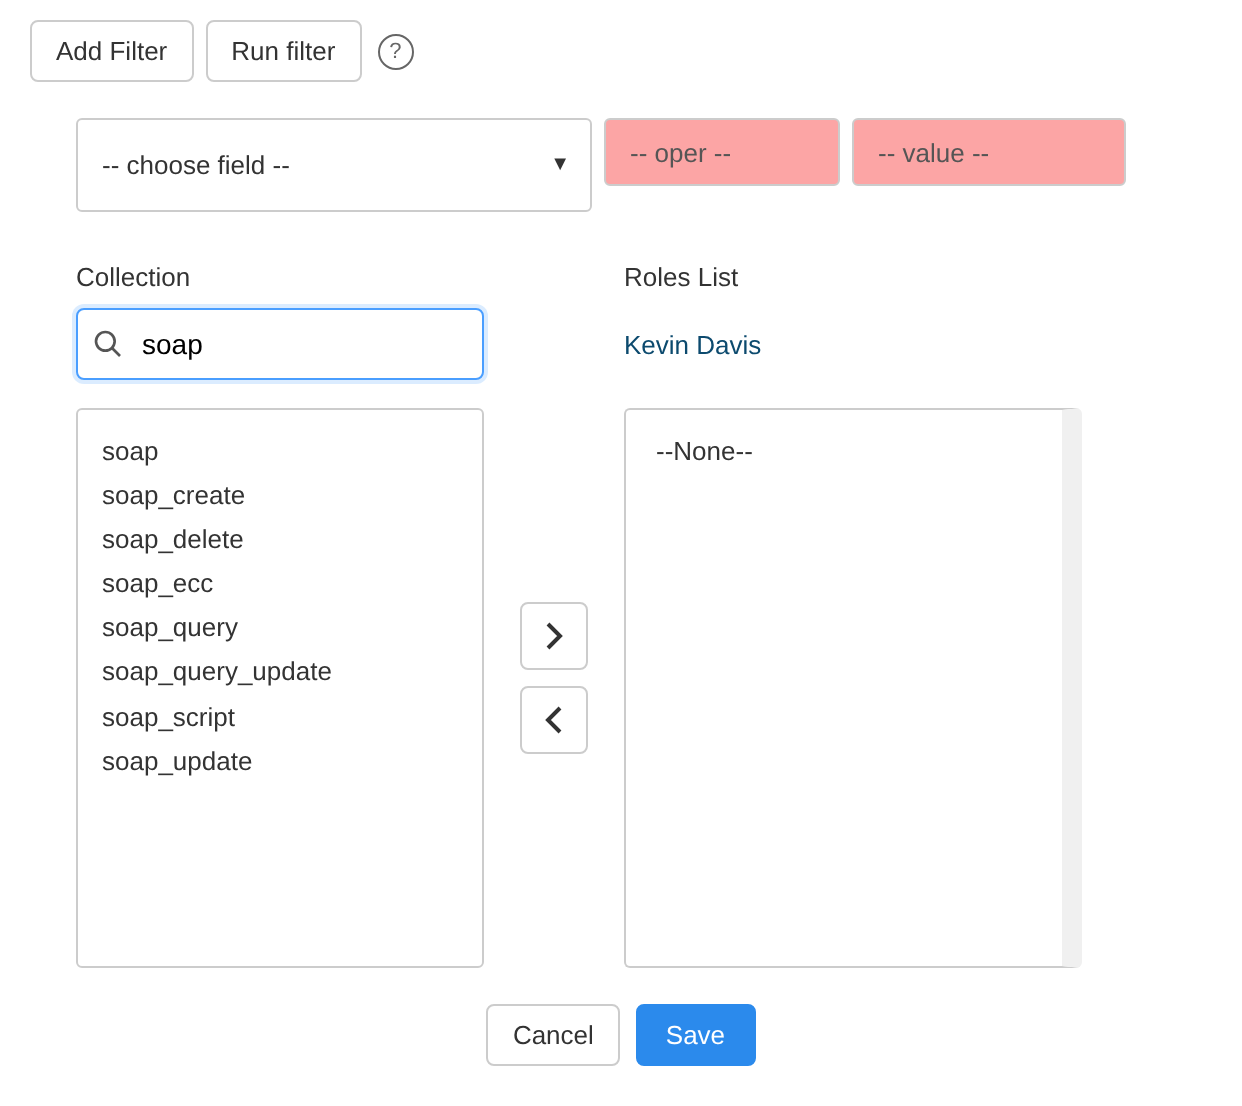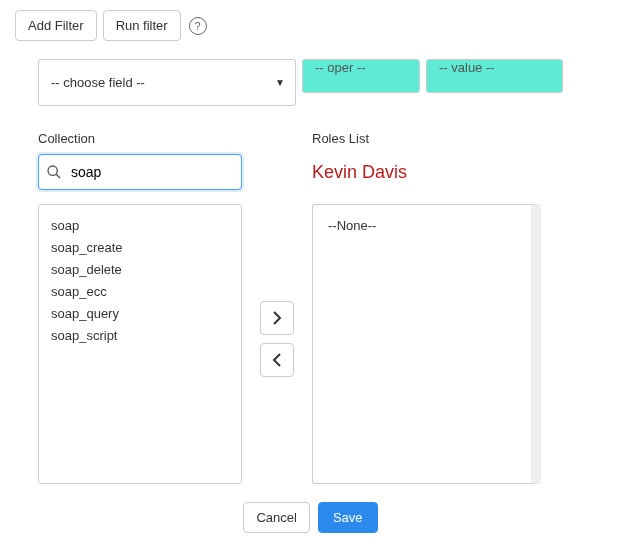--- a/index.html
+++ b/index.html
@@ -3,32 +3,32 @@
 <meta charset="utf-8">
 <style>
 * { box-sizing: border-box; margin: 0; padding: 0; }
 body { font-family: -apple-system, BlinkMacSystemFont, "Segoe UI", Arial, sans-serif; font-size: 13px; color: #333; padding: 10px; width: 621px; }
 .toolbar { display: flex; gap: 6px; align-items: center; margin-bottom: 18px; margin-left: 5px; }
 .btn { background: #fff; border: 1px solid #ccc; border-radius: 4px; padding: 7px 12px; font-size: 13px; cursor: pointer; color: #333; }
 .help-circle { width: 18px; height: 18px; border: 1.5px solid #666; border-radius: 50%; display: flex; align-items: center; justify-content: center; font-size: 11px; color: #666; margin-left: 2px; }
 .filter-row { display: flex; gap: 6px; margin-left: 28px; margin-bottom: 25px; }
 .select-field { position: relative; width: 258px; height: 47px; border: 1px solid #ccc; border-radius: 3px; background: #fff; display: flex; align-items: center; padding: 0 12px; cursor: pointer; }
 .select-field .arrow { position: absolute; right: 10px; font-size: 10px; color: #333; }
-.disabled-field { width: 118px; height: 34px; border: 1px solid #ccc; border-radius: 3px; background: #5eead4; display: flex; padding: 0 12px; color: #555; }
+.disabled-field { width: 118px; height: 34px; border: 1px solid #ccc; border-radius: 3px; background: #fca5a5; display: flex; align-items: center; padding: 0 12px; color: #555; }
 .disabled-field.wide { width: 137px; }
 .main { display: flex; gap: 10px; align-items: flex-start; }
 .col { flex: 1; }
 .col-left { width: 204px; flex: none; margin-left: 28px; }
 .col-right { width: 229px; flex: none; }
 .col-mid { width: 50px; flex: none; display: flex; flex-direction: column; gap: 8px; align-items: center; justify-content: center; padding-top: 170px; }
 .section-label { font-size: 13px; color: #333; margin-bottom: 8px; }
 .search-wrap { position: relative; margin-bottom: 14px; }
 .search-input { width: 100%; height: 36px; border: 1px solid #4a9eff; border-radius: 4px; padding: 0 12px 0 32px; font-size: 14px; outline: none; box-shadow: 0 0 0 2px rgba(74,158,255,0.2); }
 .search-icon { position: absolute; left: 8px; top: 50%; transform: translateY(-50%); width: 16px; height: 16px; color: #555; }
-.subtext { font-size: 18px; color: #b91c1c; margin-bottom: 14px; }
+.subtext { font-size: 13px; color: #0c4a6e; margin-bottom: 14px; }
 .subtext-spacer { height: 36px; margin-bottom: 14px; display:flex; align-items:center; }
 .listbox { border: 1px solid #ccc; border-radius: 3px; height: 280px; padding: 10px 12px; overflow-y: auto; background: #fff; position: relative; }
 .listbox::-webkit-scrollbar { width: 10px; }
 .listbox::-webkit-scrollbar-track { background: #f0f0f0; }
 .listbox::-webkit-scrollbar-thumb { background: #ccc; border-radius: 5px; }
 .list-item { font-size: 13px; line-height: 1.7; cursor: pointer; color: #333; }
 .move-btn { width: 34px; height: 34px; border: 1px solid #ccc; border-radius: 4px; background: #fff; display: flex; align-items: center; justify-content: center; cursor: pointer; font-size: 16px; color: #333; }
 .footer { display: flex; gap: 8px; justify-content: center; margin-top: 18px; }
 .btn-primary { background: #2b8aec; border: 1px solid #2b8aec; color: #ffffff; border-radius: 4px; padding: 7px 14px; font-size: 13px; cursor: pointer; }
 .scroll-stub-right { border-right: 10px solid #f0f0f0; padding-left: 15px; }
@@ -64,21 +64,23 @@
           <line x1="21" y1="21" x2="15" y2="15"></line>
         </svg>
       <input class="search-input" type="text" value="soap" style="">
     </div>
     <div class="listbox">
       <div class="list-item">soap</div>
       <div class="list-item">soap_create</div>
       <div class="list-item">soap_delete</div>
       <div class="list-item">soap_ecc</div>
       <div class="list-item">soap_query</div>
+      <div class="list-item">soap_query_update</div>
       <div class="list-item">soap_script</div>
+      <div class="list-item">soap_update</div>
     </div>
   </div>
 
   <div class="col col-mid">
     <button class="move-btn">
       <svg width="10" height="14" viewBox="0 0 10 14">
           <path d="M2 1 L8 7 L2 13" fill="none" stroke="#333" stroke-width="2"></path>
         </svg>
     </button>
     <button class="move-btn">

